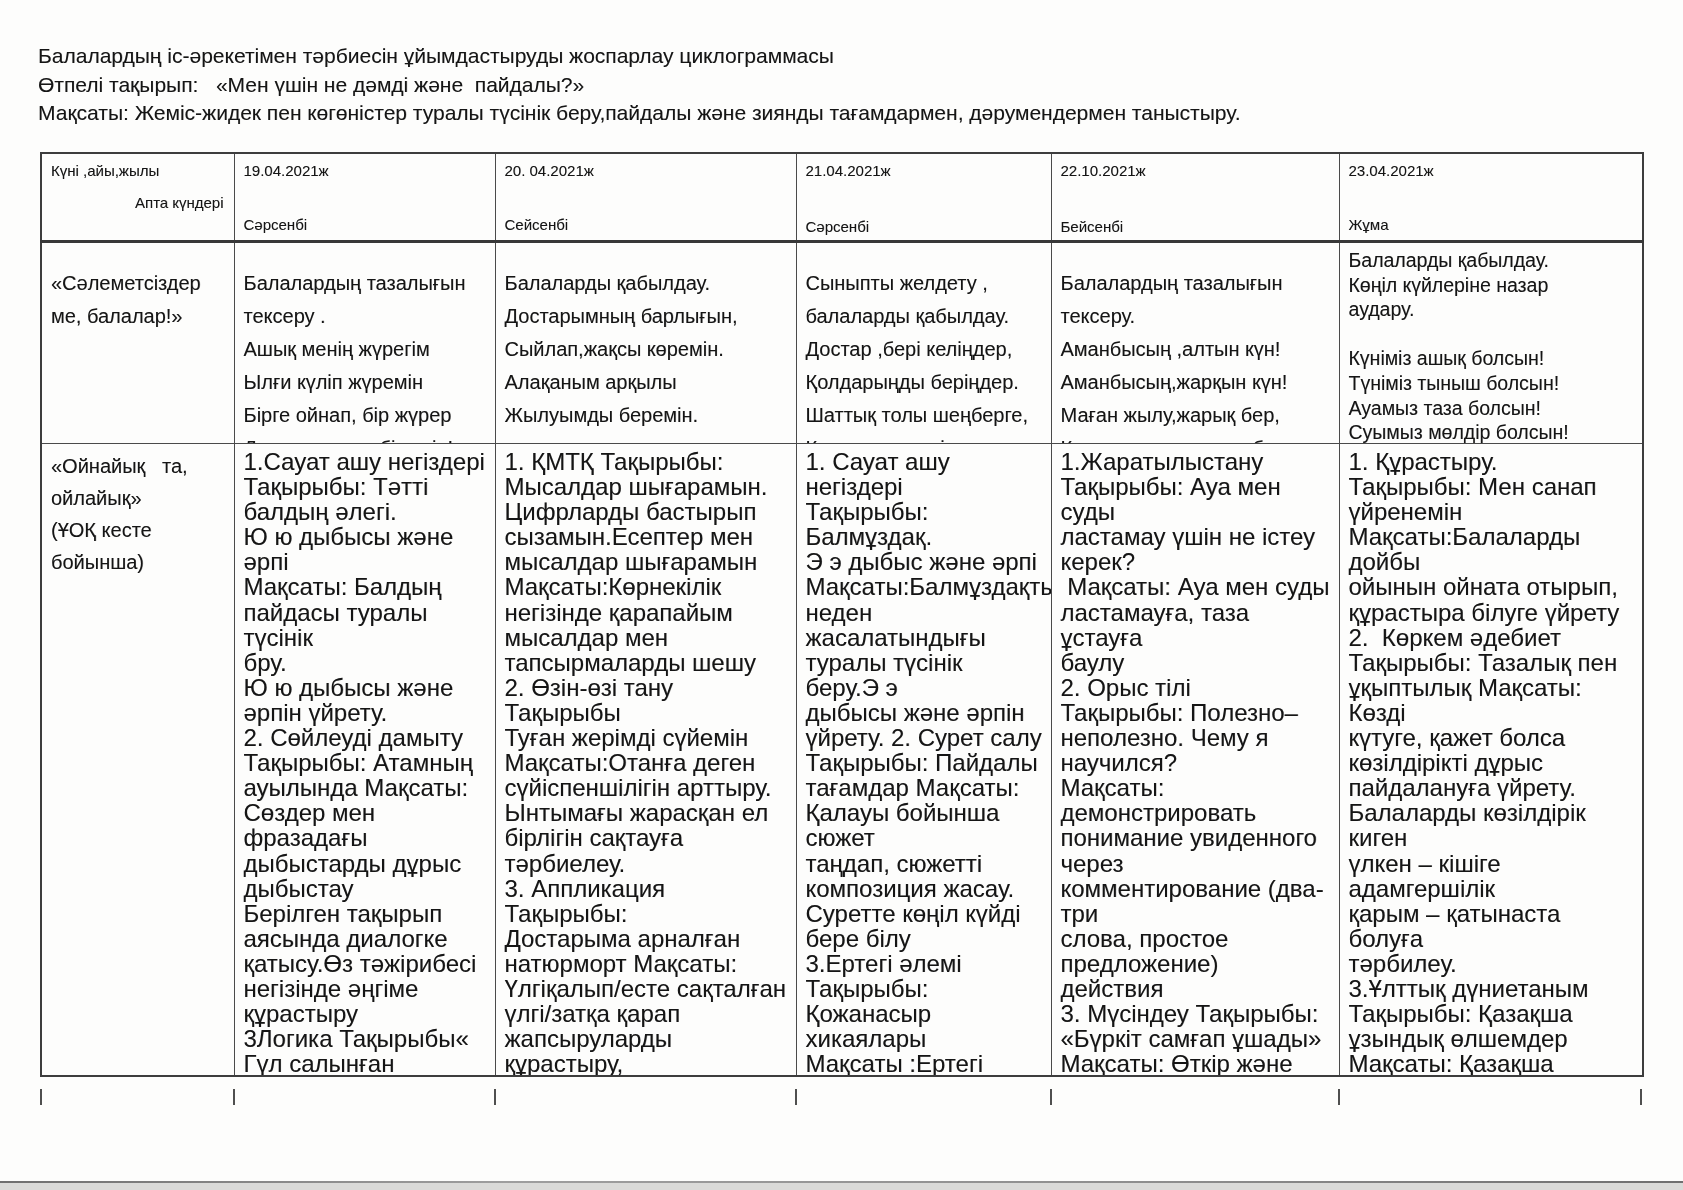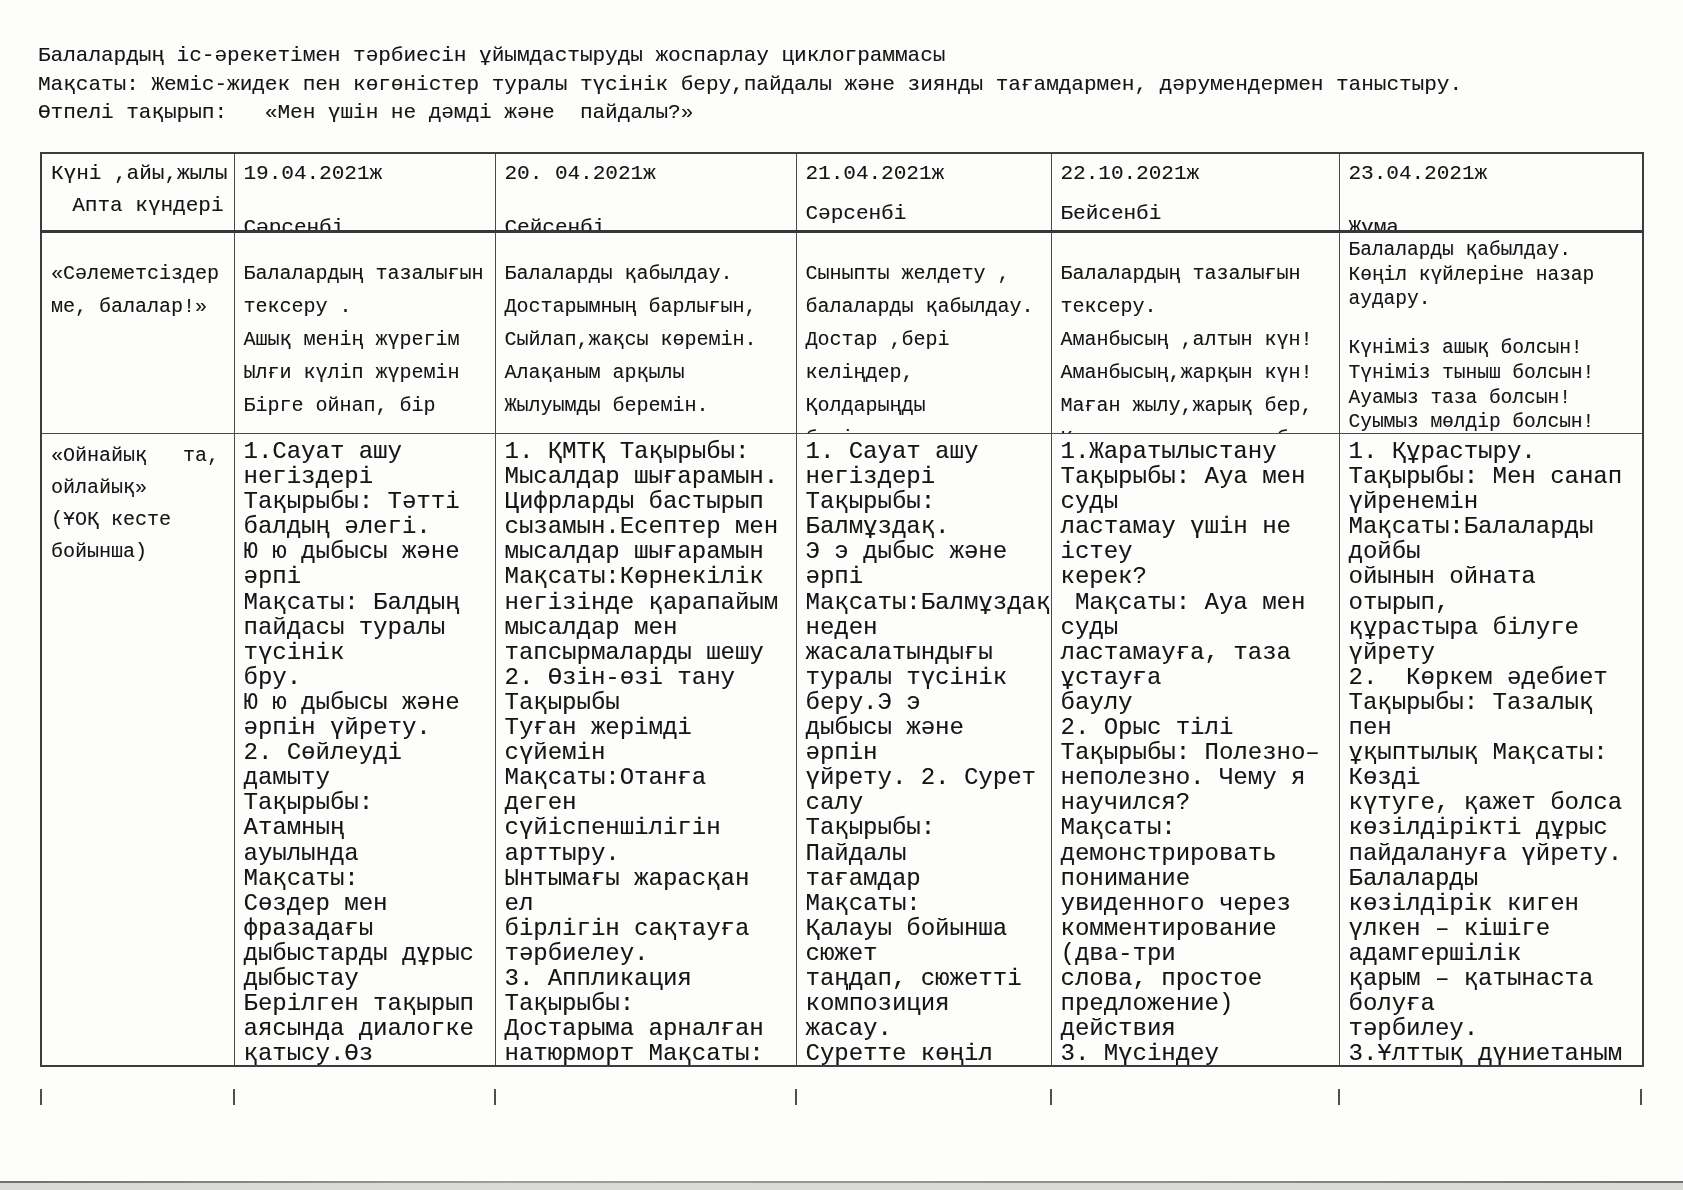--- a/index.html
+++ b/index.html
@@ -1,35 +1,35 @@
 <!DOCTYPE html>
 <html><head>
 <meta charset="utf-8">
 <style>
   html,body { margin:0; padding:0; background:#e9e9e7; }
   .page {
     position:relative; width:1683px; height:1190px; overflow:hidden;
     background:#fdfdfc; color:#151515;
-    font-family:Liberation Mono, monospace;
+    font-family:Liberation Sans, sans-serif;
     text-shadow:0.3px 0.3px 0 rgba(50,50,50,0.35);
   }
   .doc-head { position:absolute; left:38px; top:42px; font-size:21px; line-height:28.5px; }
   .doc-head .h-line { white-space:pre-wrap; }
   .it { font-style:italic; }
 
   .plan-table {
     position:absolute; left:40px; top:152px;
     border-collapse:collapse; table-layout:fixed; width:1602px;
     border:2.5px solid #3d3d3d;
   }
   .plan-table td { border:1.6px solid #4a4a4a; vertical-align:top; padding:0; }
   .plan-table tr.hdr td { border-bottom:3px solid #383838; }
 
   .cb { box-sizing:border-box; overflow:hidden; padding:4px 8px 0 9px; white-space:pre-wrap; }
-  .cb-h  { height:76px; position:relative; font-size:21px; }
+  .cb-h  { height:86px; position:relative; font-size:15px; }
   .cb-r1 { height:200px; font-size:20px; line-height:33px; padding-top:24px; }
   .cb-r2 { height:631px; font-size:24px; line-height:25.1px; padding-top:5px; }
 
   .cb-h .date { position:absolute; top:8px; left:9px; white-space:pre; }
   .cb-h .day-mid { position:absolute; top:62px; left:9px; }
   .cb-h .day-low { position:absolute; bottom:5px; left:9px; }
   .corner-l1 { position:absolute; top:8px; left:9px; white-space:pre; }
   .corner-l2 { position:absolute; top:40px; right:10px; white-space:pre; }
 
   .label-r1 { line-height:33px; }
@@ -41,22 +41,22 @@
     background:linear-gradient(to right,#6f6f6f,#9e9e9e 30%,#8d8d8d 70%,#6f6f6f); }
   .scan-below { position:absolute; left:0; right:0; top:1183px; height:7px; background:#dadad8; }
 </style>
 </head>
 <body>
 
 <div class="page">
 
   <div class="doc-head">
     <div class="h-line">Балалардың іс-әрекетімен тәрбиесін ұйымдастыруды жоспарлау циклограммасы</div>
+    <div class="h-line">Өтпелі тақырып:   «Мен үшін не дәмді және  пайдалы?»</div>
     <div class="h-line">Мақсаты: Жеміс-жидек пен көгөністер туралы түсінік беру,пайдалы және зиянды тағамдармен, дәрумендермен таныстыру.</div>
-    <div class="h-line">Өтпелі тақырып:   «Мен үшін не дәмді және  пайдалы?»</div>
   </div>
 
   <table class="plan-table">
     <colgroup>
       <col style="width:193px">
         <col style="width:261px">
         <col style="width:301px">
       <col style="width:255px">
         <col style="width:288px">
         <col style="width:304px">

